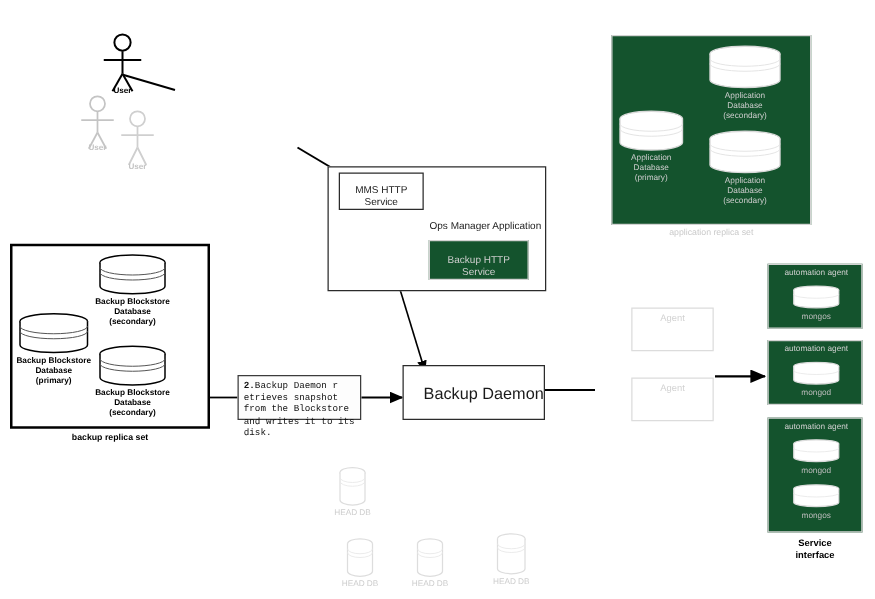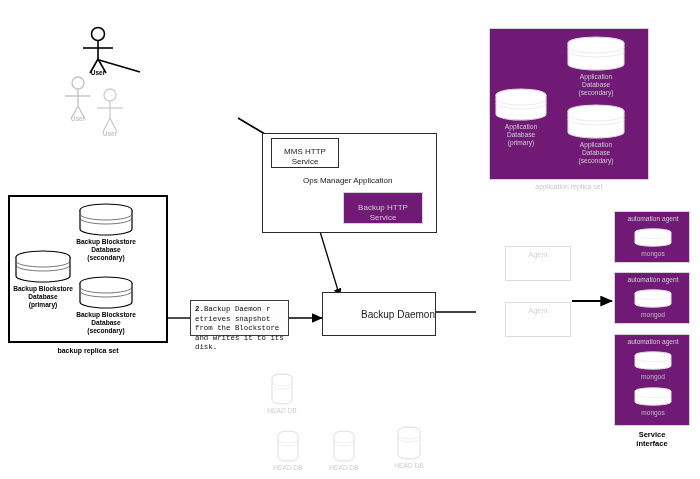--- a/index.html
+++ b/index.html
@@ -22,22 +22,22 @@
     color:#111;
   }
   .callout b{font-weight:bold;}
 
   
   .box{
     border:1px solid #2b2b2b;background:#ffffff;
     display:flex;align-items:center;justify-content:flex-end;
     text-align:center;font-size:8px;color:#1a1a1a;
   }
-  .box.big{font-size:10px;}
-  .box.ghost{border:1px solid #d3d3d3;color:#cfcfcf;background:#701a75;}
+  .box.big{font-size:13px;}
+  .box.ghost{border:1px solid #d3d3d3;color:#cfcfcf;background:#14532d;}
   .box.thick{border:2px solid #000;}
 
   .plainlabel{position:absolute;font-size:8px;color:#1a1a1a;text-align:center;}
   .plainlabel.ghost{color:#cfcfcf;}
   .caption{position:absolute;font-size:7px;font-weight:bold;text-align:center;color:#000;}
   .caption.ghost{color:#c9c9c9;font-weight:normal;}
 
   
   .cyl{position:absolute;}
   .cyl svg{display:block;}
@@ -129,21 +129,21 @@
       <line x1="20" y1="13" x2="20" y2="30" stroke="#cfcfcf" stroke-width="1.4"></line>
       <line x1="7" y1="20" x2="33" y2="20" stroke="#cfcfcf" stroke-width="1.4"></line>
       <line x1="20" y1="30" x2="13" y2="44" stroke="#cfcfcf" stroke-width="1.4"></line>
       <line x1="20" y1="30" x2="27" y2="44" stroke="#cfcfcf" stroke-width="1.4"></line>
     </svg>
     <span class="fig-label" style="top:42px;">User</span>
   </div>
 
 
   <div class="node box" style="left:262px;top:133px;width:175px;height:100px;border:1px solid #2b2b2b;display:block;"></div>
-  <div class="plainlabel" style="left:303px;top:176px;width:130px;text-align:left;font-size:8px;">Ops Manager Application</div>
+  <div class="plainlabel" style="left:303px;top:176px;width:130px;text-align:right;font-size:8px;">Ops Manager Application</div>
 
   <div class="node box" style="left:271px;top:138px;width:68px;height:30px;flex-direction:column;line-height:10px;">
     <span>MMS HTTP</span>
     <span>Service</span>
   </div>
 
   <div class="node box ghost" style="left:343px;top:192px;width:80px;height:32px;flex-direction:column;line-height:10px;">
     <span>Backup HTTP</span>
     <span>Service</span>
   </div>

